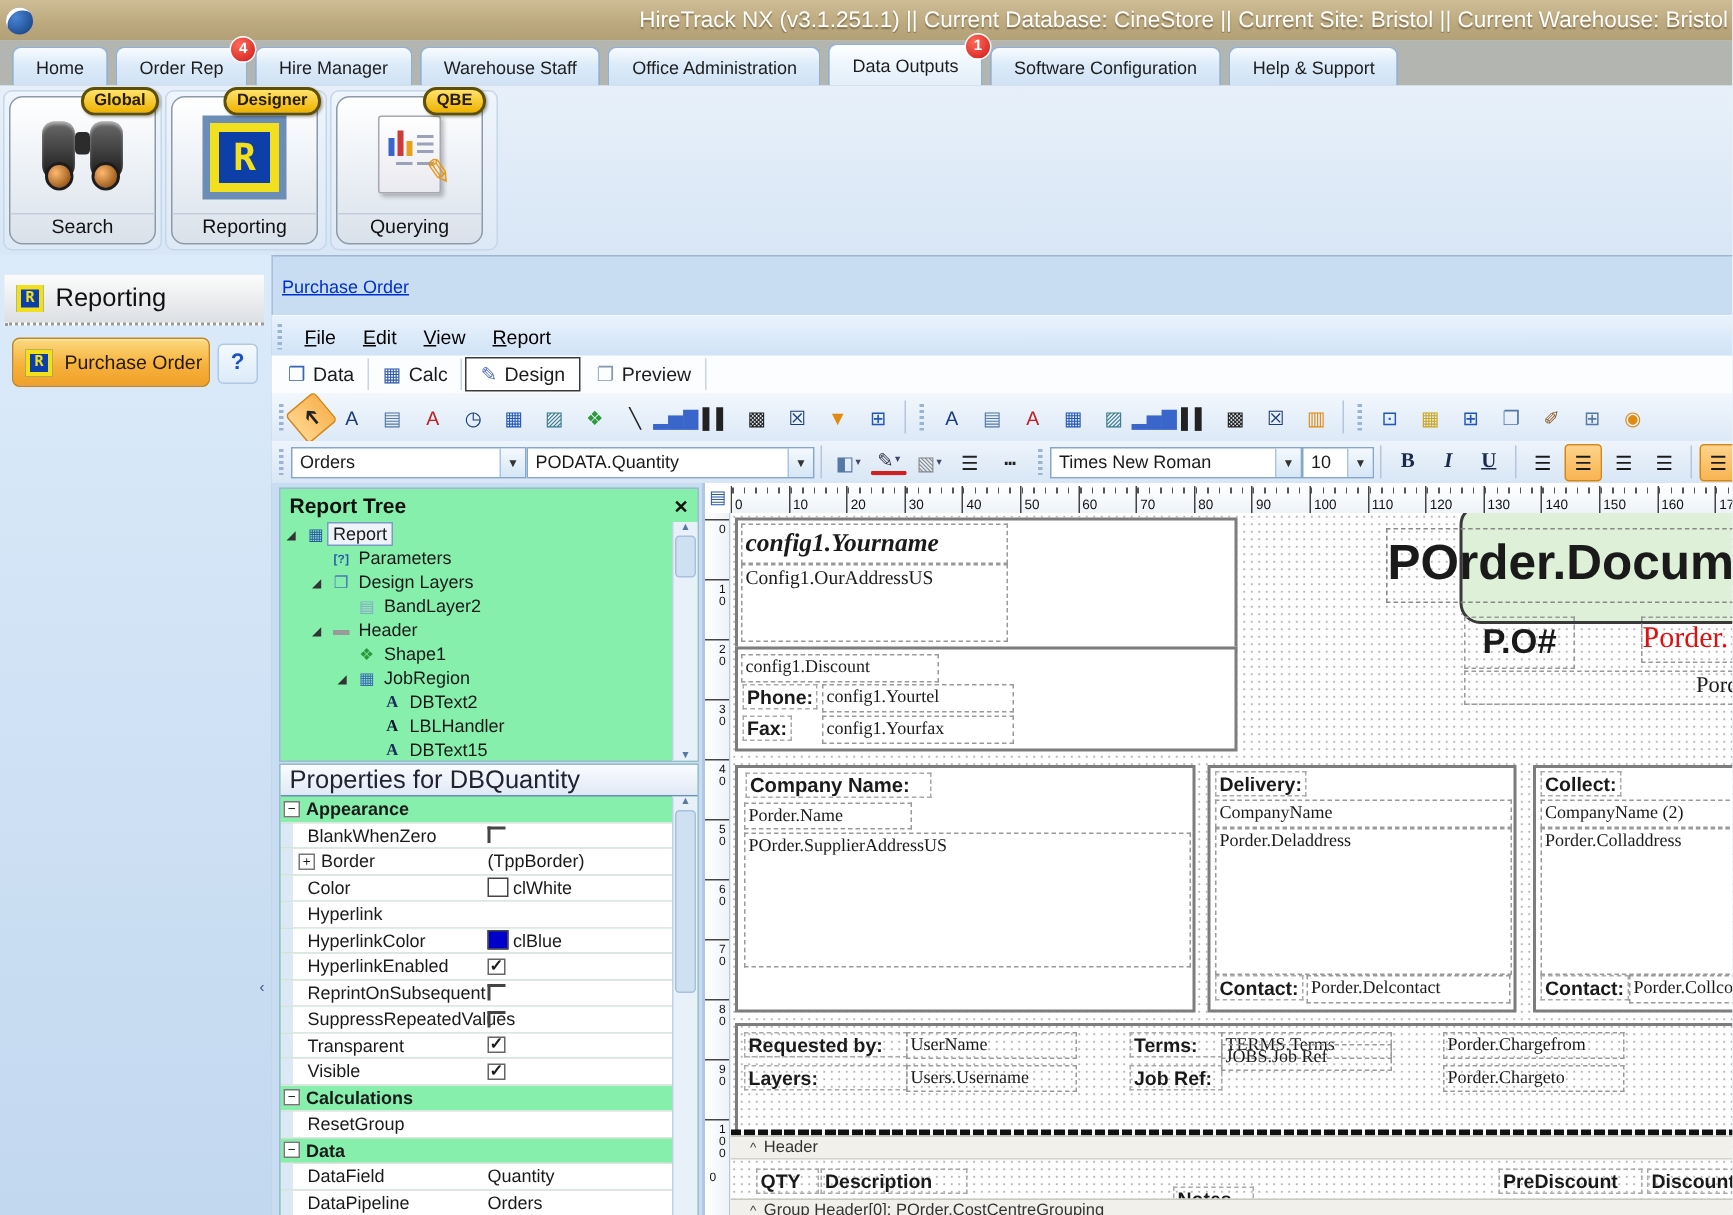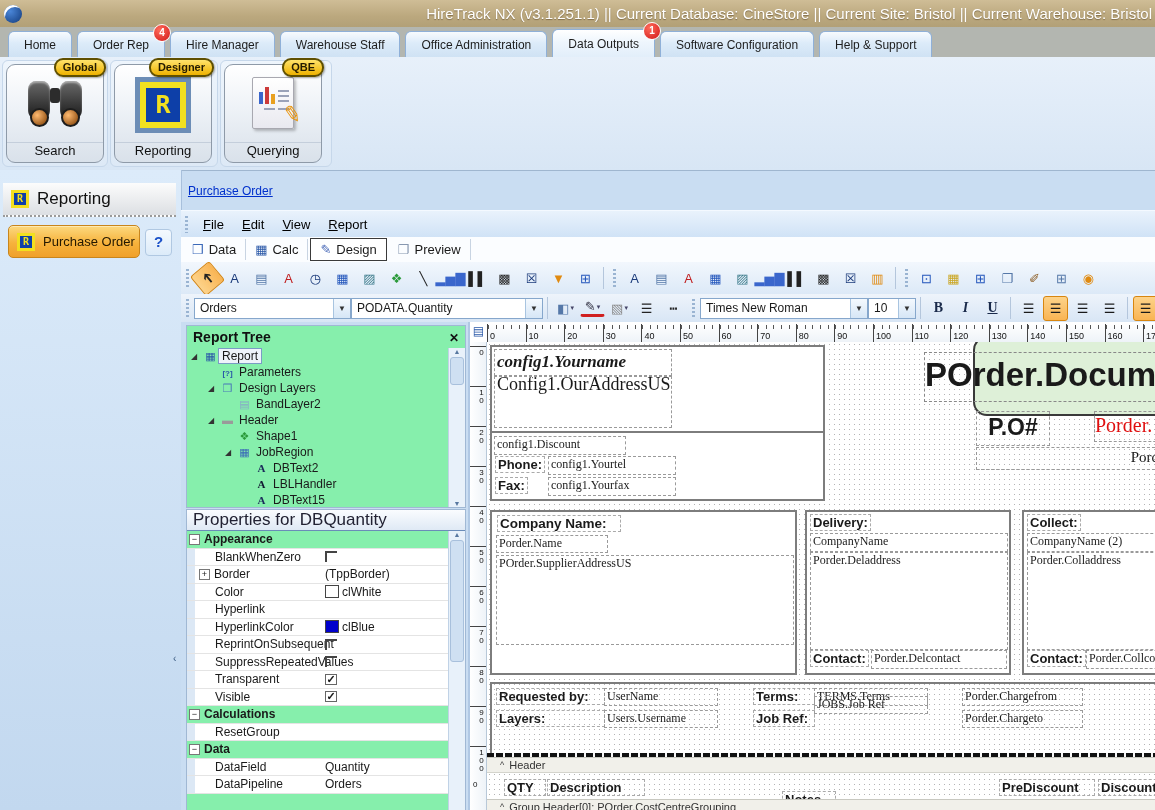--- a/index.html
+++ b/index.html
@@ -154,21 +154,21 @@
   .pgridwrap{position:absolute;left:0;top:21px;right:16px;bottom:0;overflow:hidden}
   .prow{position:relative;height:16.5px;display:flex;align-items:center;border-bottom:1px solid #e4e4e4;font-size:12px}
   .prow[data-kind="row"],.prow[data-kind="row-expand"]{background:linear-gradient(90deg,#dce8f5 0 8px,#fff 8px)}
   .pcol{display:none;box-sizing:border-box;width:11px;height:11px;border:1px solid #777;background:#fff;
     font-size:9px;line-height:8px;text-align:center;flex:none;margin-right:4px}
   .prow[data-kind="section"] .pcol{display:inline-block;margin-left:2px}
   .prow[data-kind="section"] .pcol::before{content:"−"}
   .prow[data-kind="row-expand"] .pcol{display:inline-block;margin-left:12px}
   .prow[data-kind="row-expand"] .pcol::before{content:"+"}
   .prow[data-kind="section"] .plabel{font-weight:bold}
-  .prow[data-kind="row"] .plabel{margin-left:28px}
+  .prow[data-kind="row"] .plabel{margin-left:18px}
   .pval{position:absolute;left:138px;display:flex;align-items:center;gap:3px}
   .pswatch{display:none;width:12px;height:11px;border:1px solid #444;flex:none}
   .prow[data-swatch="clWhite"] .pswatch{display:inline-block;background:#fff}
   .prow[data-swatch="clBlue"] .pswatch{display:inline-block;background:#0000cc}
   .pcheck{display:none;box-sizing:border-box;width:12px;height:11px;flex:none}
   .prow[data-ctrl="check-off"] .pcheck{display:inline-block;border-left:2px solid #444;border-top:2px solid #444}
   .prow[data-ctrl="check-on"] .pcheck{display:inline-block;border:1px solid #666;font-size:11px;font-weight:bold;line-height:8px;text-align:center}
   .prow[data-ctrl="check-on"] .pcheck::before{content:"✓"}
   
   .design{position:absolute;left:287px;top:0;width:687px;height:488px;background:#fff;border-left:2px solid #b0c8e4}
@@ -544,20 +544,29 @@
           </div>
             <div class="prow" data-kind="row" data-swatch="clBlue">
 
             <span class="plabel">HyperlinkColor</span>
             <span class="pval">
               <span class="pswatch"></span>
 
               <span>clBlue</span>
             </span>
           </div>
+            <div class="prow" data-kind="row" data-ctrl="check-on">
+
+            <span class="plabel">HyperlinkEnabled</span>
+            <span class="pval">
+
+              <span class="pcheck"></span>
+              <span></span>
+            </span>
+          </div>
             <div class="prow" data-kind="row" data-ctrl="check-off">
 
             <span class="plabel">ReprintOnSubsequent</span>
             <span class="pval">
 
               <span class="pcheck"></span>
               <span></span>
             </span>
           </div>
             <div class="prow" data-kind="row" data-ctrl="check-off">
@@ -668,21 +677,21 @@
             <div class="vcell">80</div>
             <div class="vcell">90</div>
             <div class="vcell">100</div>
           </div>
         <div class="vr2">0</div>
 
         <div class="canvas">
 
           <div class="sbox" style="left:3px;top:3px;width:331px;height:85px">
             <div class="fld" style="left:2px;top:2px;width:172px;height:25px;font-size:17px;font-weight:bold;font-style:italic;line-height:23px">config1.Yourname</div>
-            <div class="fld" style="left:2px;top:29px;width:172px;height:50px;font-size:18px">Config1.OurAddressUS</div>
+            <div class="fld" style="left:2px;top:29px;width:172px;height:50px;font-size:13px">Config1.OurAddressUS</div>
           </div>
 
           <div class="sbox" style="left:3px;top:89px;width:331px;height:66px">
             <div class="fld" style="left:2px;top:3px;width:126px;height:17px">config1.Discount</div>
             <div class="flbl" style="left:3px;top:23px">Phone:</div>
             <div class="fld" style="left:56px;top:23px;width:122px;height:17px">config1.Yourtel</div>
             <div class="flbl" style="left:3px;top:44px">Fax:</div>
             <div class="fld" style="left:56px;top:44px;width:122px;height:17px">config1.Yourfax</div>
           </div>
 

